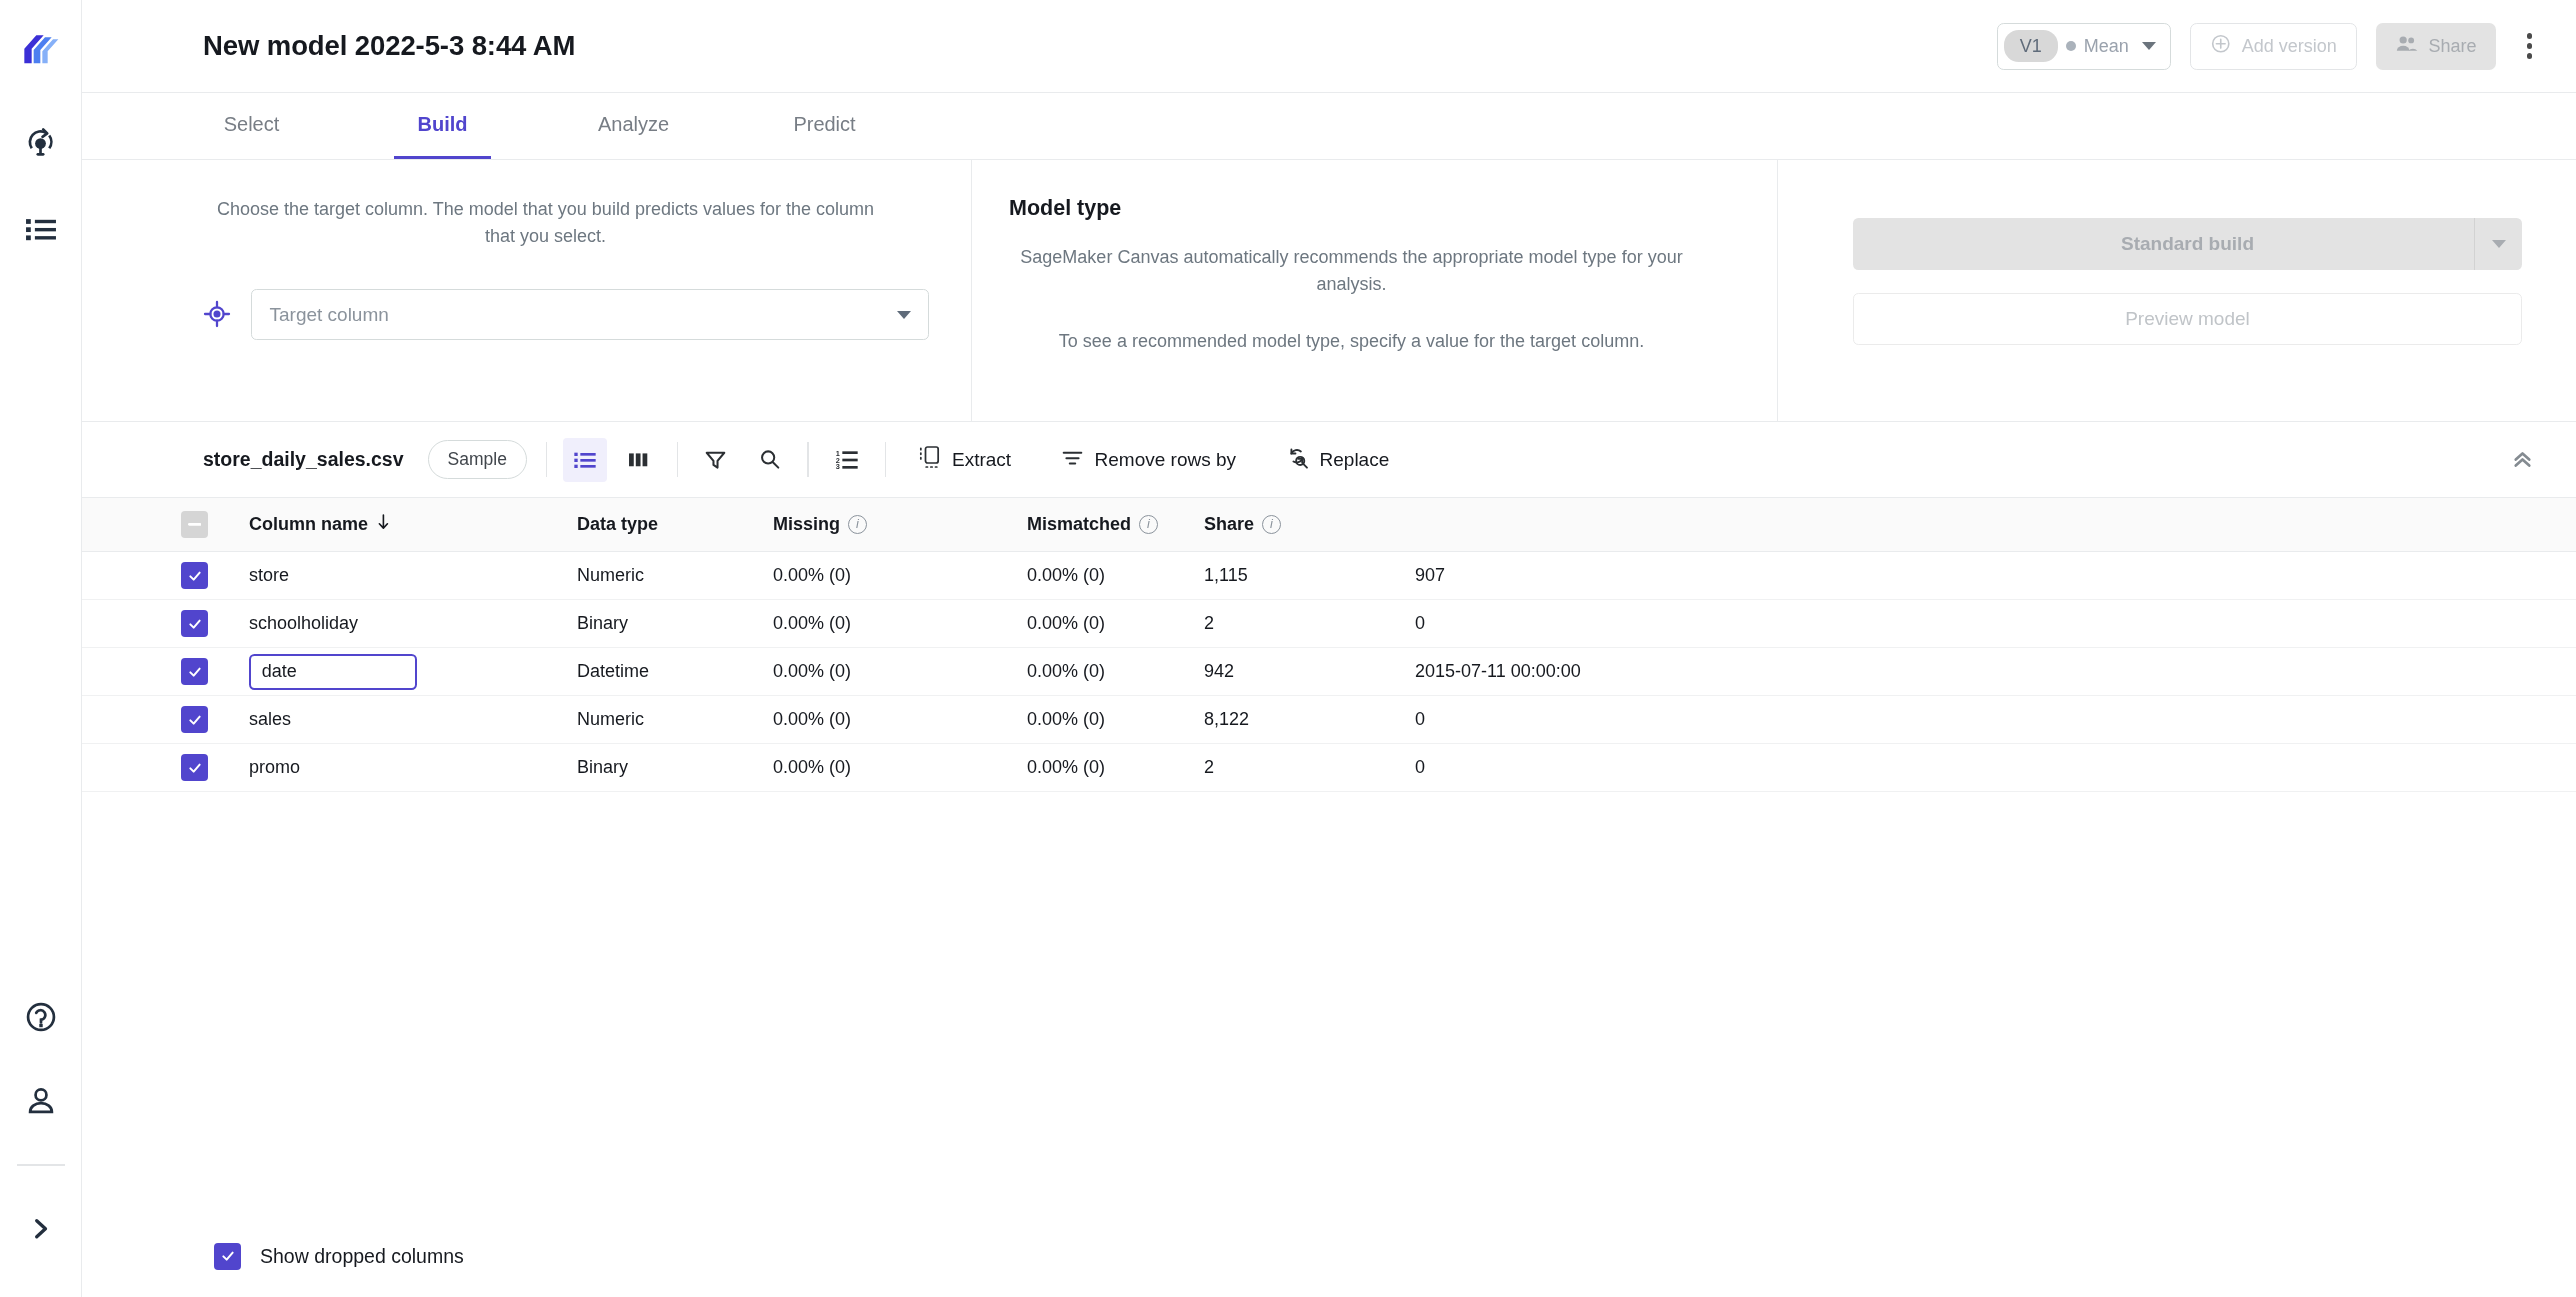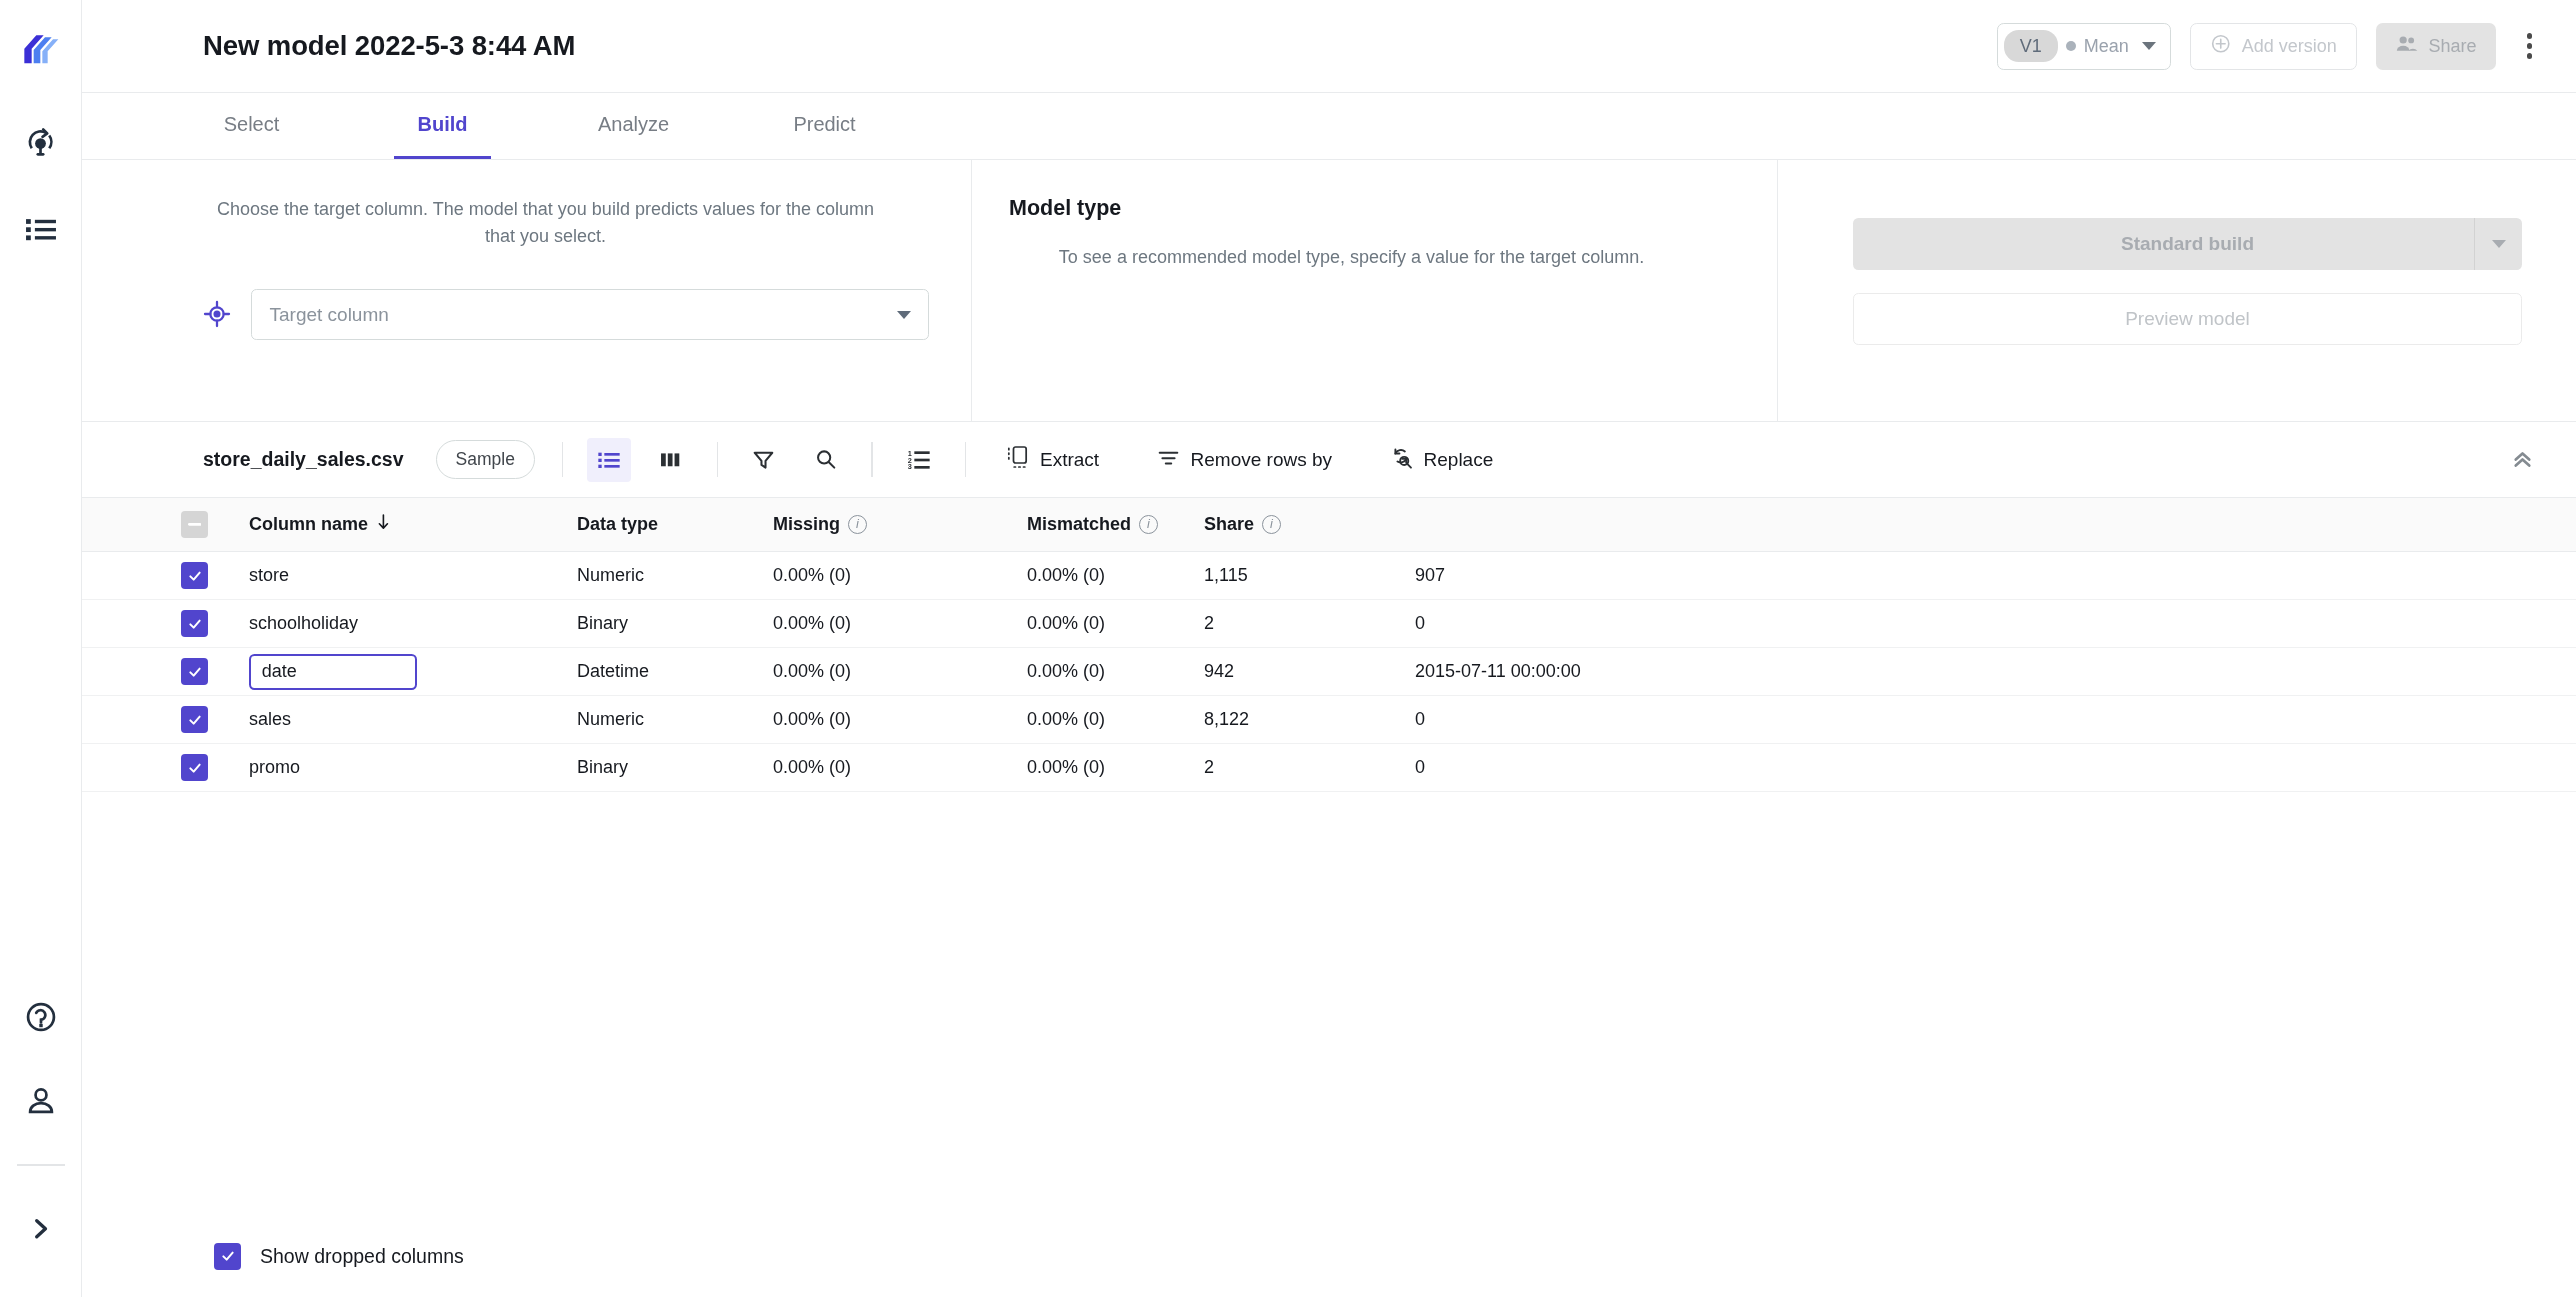--- a/index.html
+++ b/index.html
@@ -122,21 +122,21 @@
     height: 52px; margin-top: 23px; border-radius: 5.4px;
     border: 1.3px solid #ebebeb; background: #fff;
     display: flex; align-items: center; justify-content: center;
     color: #c0c4c8; font-size: 19px; cursor: pointer;
   }
 
   
   .datapanel { flex: 1 1 auto; display: flex; flex-direction: column; min-height: 0; }
   .dtoolbar {
     height: 75px; flex: 0 0 75px; display: flex; align-items: center;
-    padding-left: 121px; padding-right: 32px; gap: 12px;
+    padding-left: 121px; padding-right: 32px; gap: 4px;
   }
   .fname { font-size: 19.5px; font-weight: bold; color: #16191f; white-space: nowrap; }
   .sample-chip {
     margin-left: 20px; border: 1.3px solid #d5dbdb; border-radius: 27px;
     padding: 8px 19px; font-size: 17.5px; color: #41464c; cursor: pointer; background: #fff;
   }
   .tb-sep { width: 1.3px; height: 35px; background: #e3e5e7; margin: 0 9.4px; }
   .tb-icon {
     width: 44px; height: 44px; display: flex; align-items: center; justify-content: center;
     cursor: pointer; border-radius: 4px; margin: 0 2.7px;
@@ -317,20 +317,21 @@
           </span>
           <div class="target-select">
             <span>Target column</span>
             <span class="caret-dn2"></span>
           </div>
         </div>
       </div>
 
       <div class="cfg-col cfg-col-2">
         <div class="cfg-h">Model type</div>
+        <div class="cfg-p">SageMaker Canvas automatically recommends the appropriate model type for your analysis.</div>
         <div class="cfg-p">To see a recommended model type, specify a value for the target column.</div>
       </div>
 
       <div class="cfg-col cfg-col-3">
         <div class="build-btn">
           <span>Standard build</span>
           <span class="split">
             <span class="caret-dn3"></span>
           </span>
         </div>

